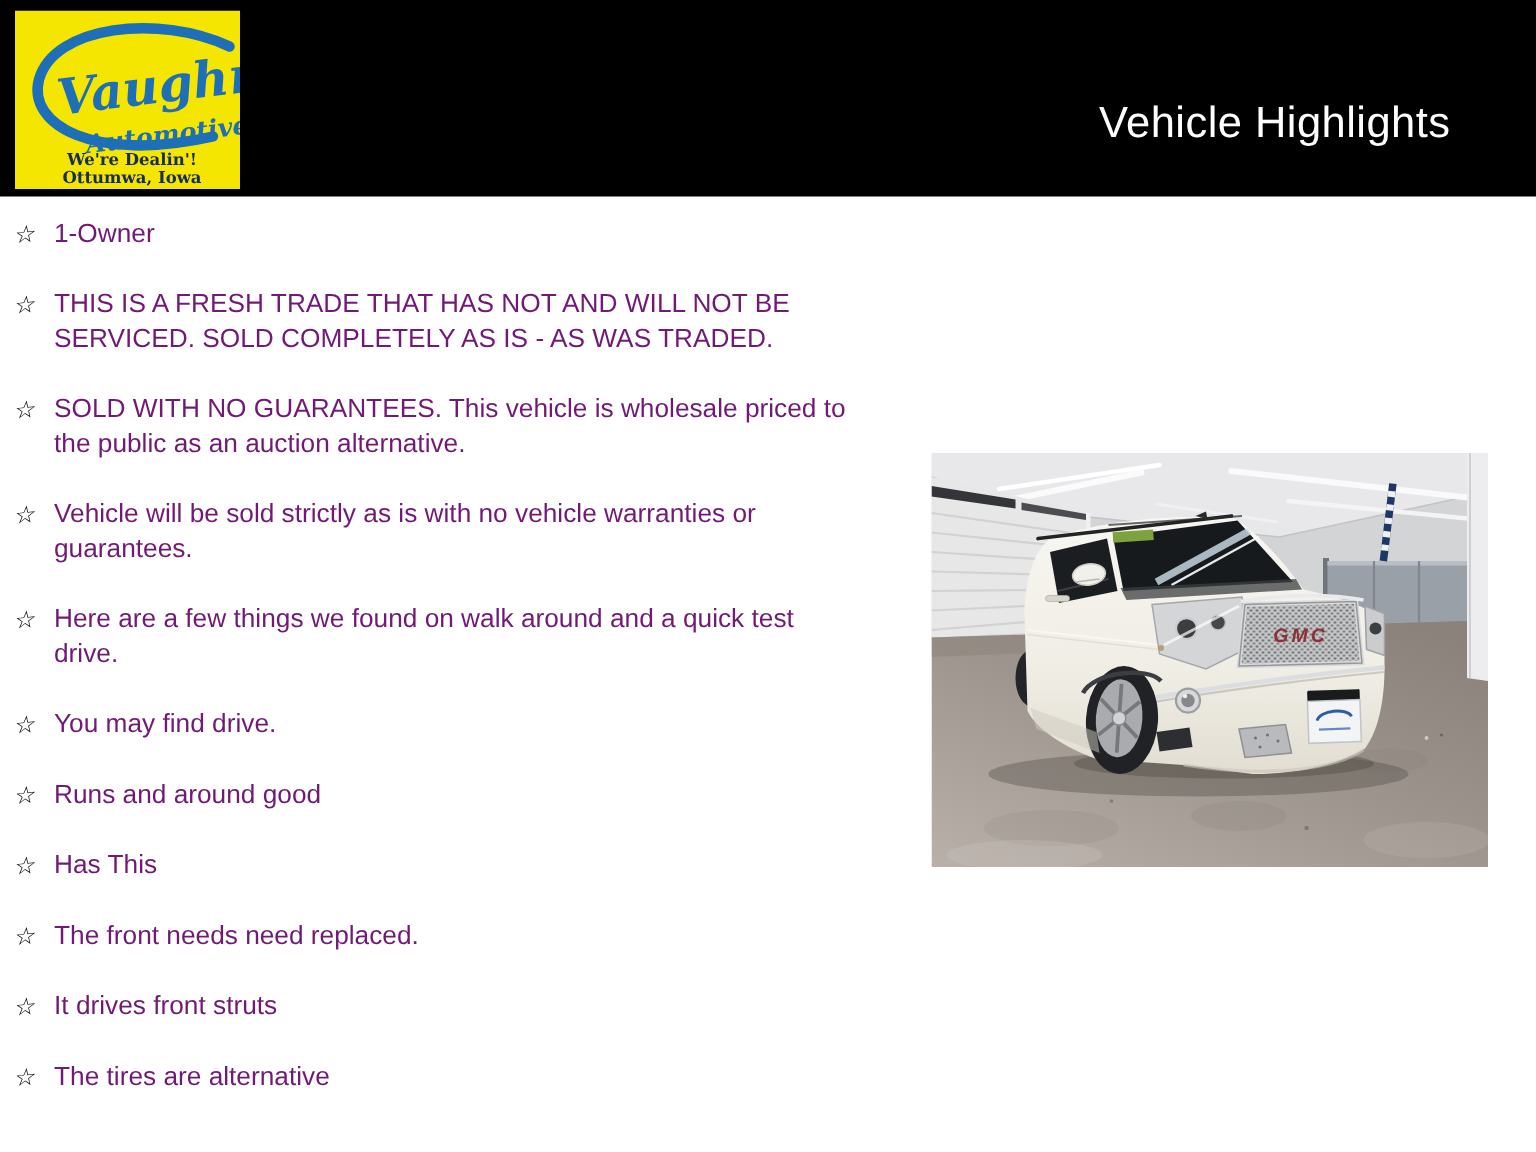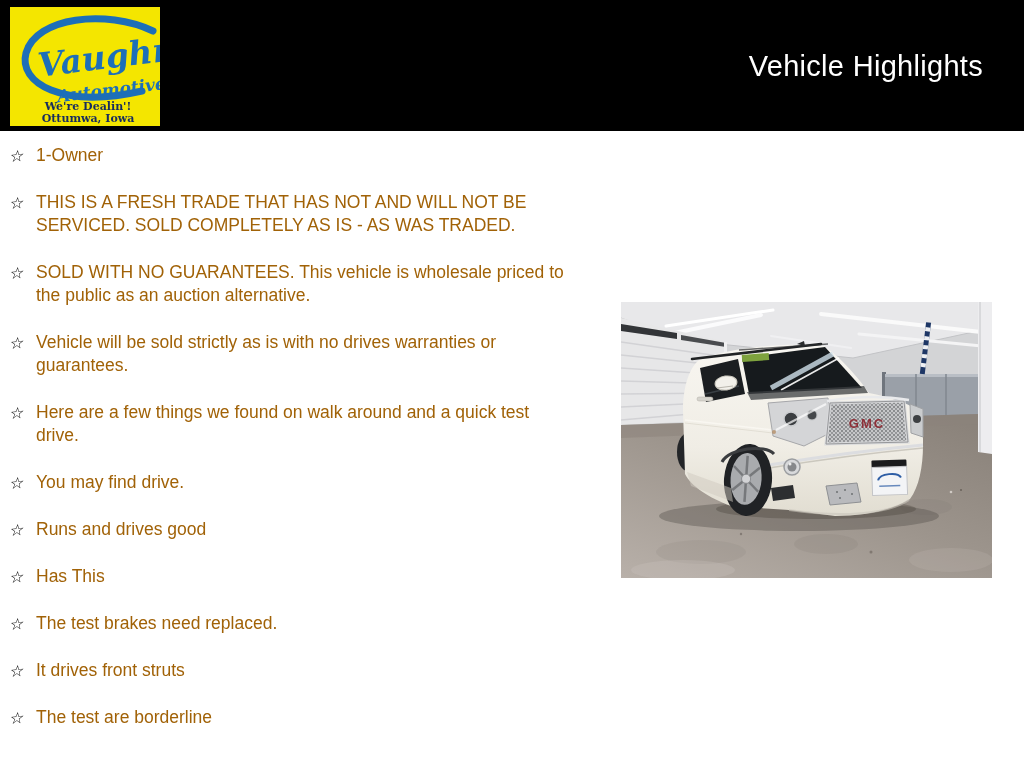--- a/index.html
+++ b/index.html
@@ -7,42 +7,42 @@
     width:1024px;height:768px;position:relative;background:#ffffff;
     font-family:"Liberation Sans", sans-serif;color:#000;overflow:hidden;
   }
   .header{
     position:absolute;left:0;top:0;width:1024px;height:131px;background:#000000;
   }
   .logo{
     position:absolute;left:10px;top:7px;width:150px;height:119px;
   }
   .page-title{
-    position:absolute;right:41px;top:50px;margin:0;
+    position:absolute;right:41px;top:50px;margin:16px;
     color:#ffffff;font-size:29px;font-weight:400;line-height:32px;
     letter-spacing:0.3px;white-space:nowrap;
   }
   .highlights{
     position:absolute;left:10px;top:144px;margin:0;padding:0;list-style:none;
     width:566px;
   }
   .highlights li{
     display:flex;align-items:flex-start;margin:0 0 24px 0;
   }
   .star{
     display:inline-block;width:26px;flex:0 0 26px;
     font-family:"DejaVu Sans", sans-serif;
     font-size:16px;line-height:23px;color:#000;
     transform:skewX(-12deg) rotate(-6deg);
   }
   .item-text{
-    display:block;width:534px;font-size:17.5px;line-height:23px;color:#a16207;
+    display:block;width:534px;font-size:17.5px;line-height:23px;color:#701a75;
   }
   .photo{
-    position:absolute;left:621px;top:302px;width:371px;height:240px;margin:0;
+    position:absolute;left:621px;top:302px;width:371px;height:240px;margin:0;font-style:italic;
   }
   .photo svg{display:block;}
 </style>
 </head>
 <body>
 
 <div class="header">
 
   <div class="logo">
     <svg viewBox="0 0 150 119" width="150" height="119">
@@ -66,49 +66,49 @@
   <li>
     <span class="star">☆</span>
     <span class="item-text">THIS IS A FRESH TRADE THAT HAS NOT AND WILL NOT BE SERVICED. SOLD COMPLETELY AS IS - AS WAS TRADED.</span>
   </li>
   <li>
     <span class="star">☆</span>
     <span class="item-text">SOLD WITH NO GUARANTEES. This vehicle is wholesale priced to the public as an auction alternative.</span>
   </li>
   <li>
     <span class="star">☆</span>
-    <span class="item-text">Vehicle will be sold strictly as is with no drives warranties or guarantees.</span>
+    <span class="item-text">Vehicle will be sold strictly as is with no vehicle warranties or guarantees.</span>
   </li>
   <li>
     <span class="star">☆</span>
     <span class="item-text">Here are a few things we found on walk around and a quick test drive.</span>
   </li>
   <li>
     <span class="star">☆</span>
     <span class="item-text">You may find drive.</span>
   </li>
   <li>
     <span class="star">☆</span>
-    <span class="item-text">Runs and drives good</span>
+    <span class="item-text">Runs and around good</span>
   </li>
   <li>
     <span class="star">☆</span>
     <span class="item-text">Has This</span>
   </li>
   <li>
     <span class="star">☆</span>
-    <span class="item-text">The test brakes need replaced.</span>
+    <span class="item-text">The front needs need replaced.</span>
   </li>
   <li>
     <span class="star">☆</span>
     <span class="item-text">It drives front struts</span>
   </li>
   <li>
     <span class="star">☆</span>
-    <span class="item-text">The test are borderline</span>
+    <span class="item-text">The tires are alternative</span>
   </li>
 </ul>
 
 <figure class="photo">
 <svg viewBox="0 0 371 276" width="371" height="276">
   <defs>
     <linearGradient id="floorG" x1="0" y1="1" x2="0.85" y2="0">
       <stop offset="0" stop-color="#b8b0a9"></stop>
       <stop offset="0.55" stop-color="#9d958d"></stop>
       <stop offset="1" stop-color="#8b837b"></stop>

